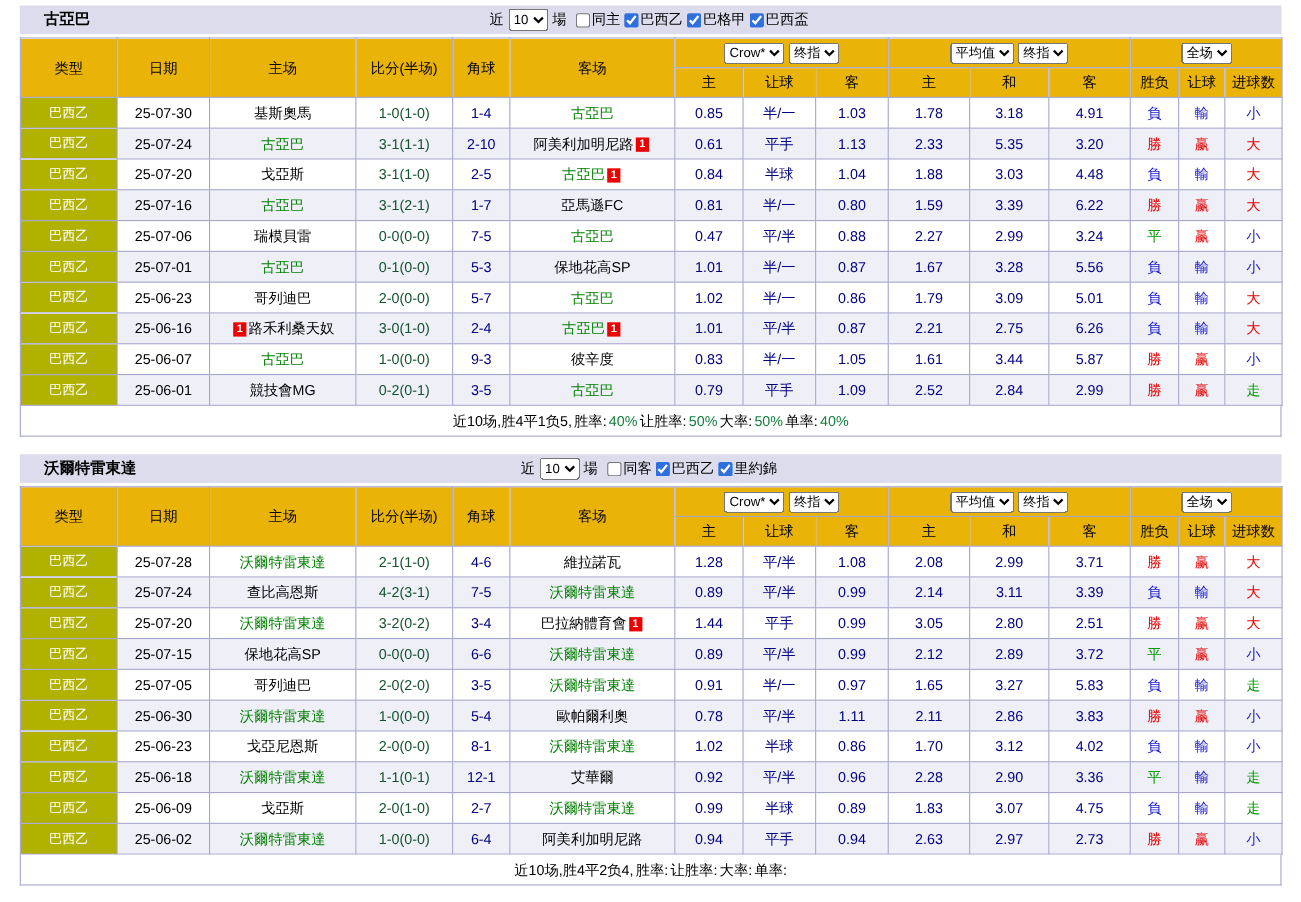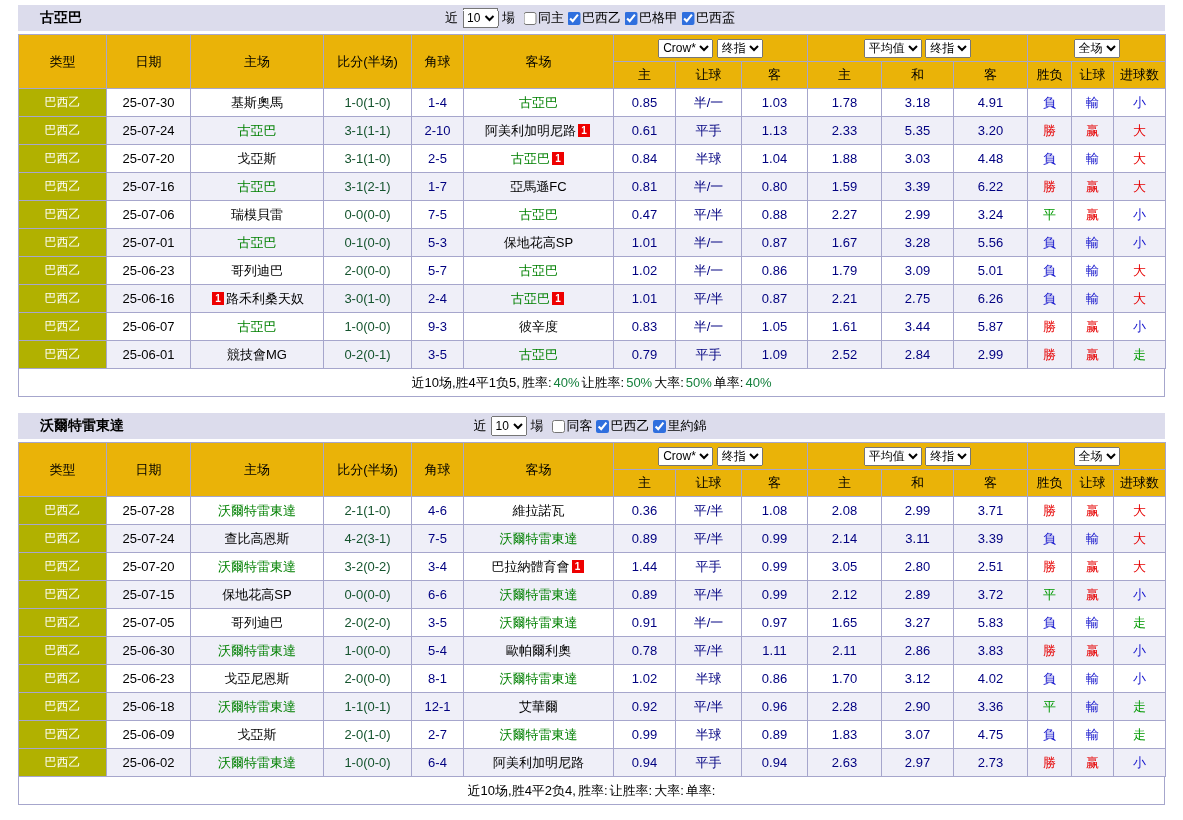--- a/index.html
+++ b/index.html
@@ -374,21 +374,21 @@
         </tr>
       </thead>
       <tbody>
           <tr>
             <td class="league-cell">巴西乙</td>
             <td class="date-cell">25-07-28</td>
             <td class="team-cell"><span class="team-focus">沃爾特雷東達</span></td>
             <td class="score-cell">2-1(1-0)</td>
             <td class="corner-cell">4-6</td>
             <td class="team-cell"><span>維拉諾瓦</span></td>
-            <td class="odds-cell">0.36</td>
+            <td class="odds-cell">1.28</td>
             <td class="odds-cell">平/半</td>
             <td class="odds-cell">1.08</td>
             <td class="odds-cell">2.08</td>
             <td class="odds-cell">2.99</td>
             <td class="odds-cell">3.71</td>
             <td class="result-cell" style="color: rgb(230, 0, 0);">勝</td>
             <td class="result-cell" style="color: rgb(230, 0, 0);">赢</td>
             <td class="result-cell" style="color: rgb(230, 0, 0);">大</td>
           </tr>
           <tr>

